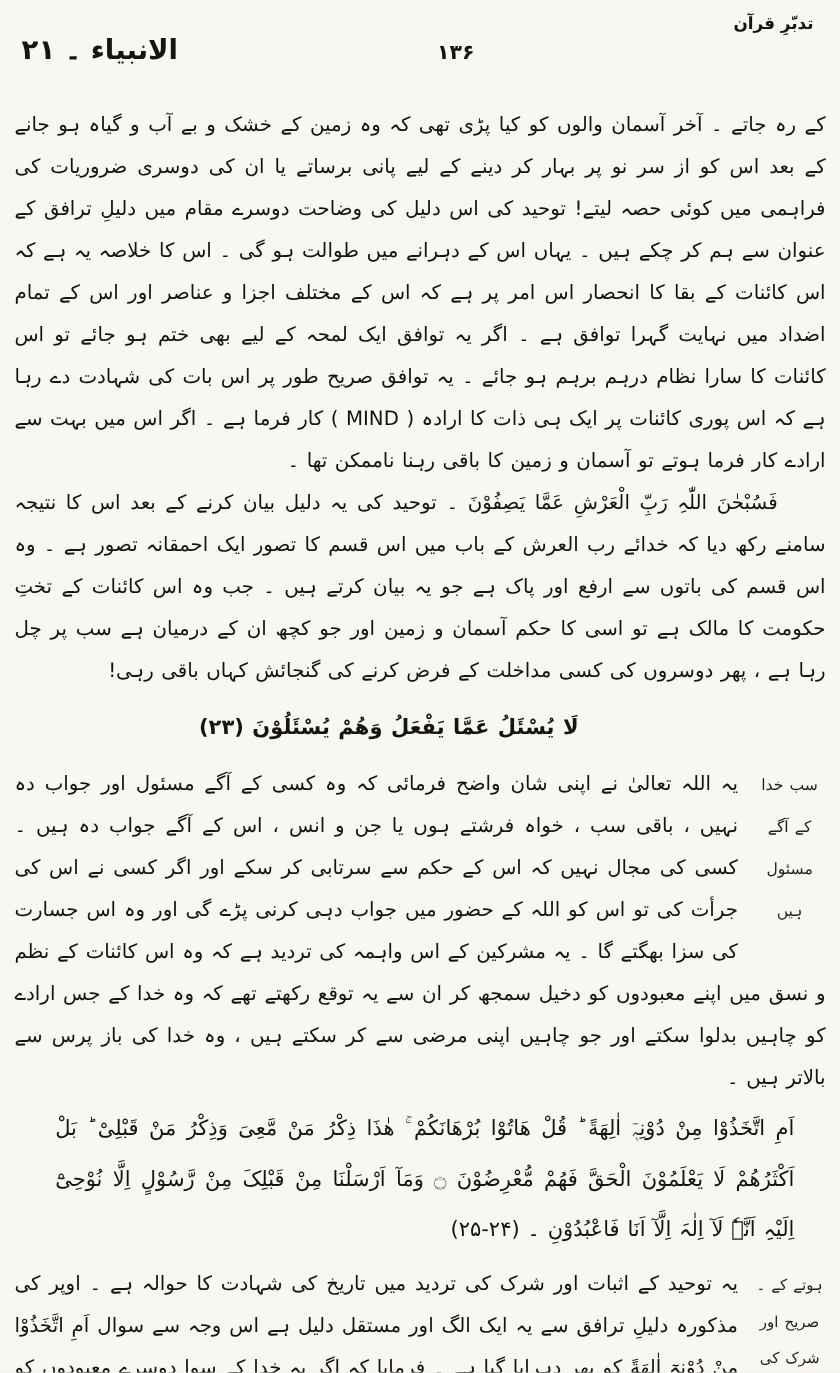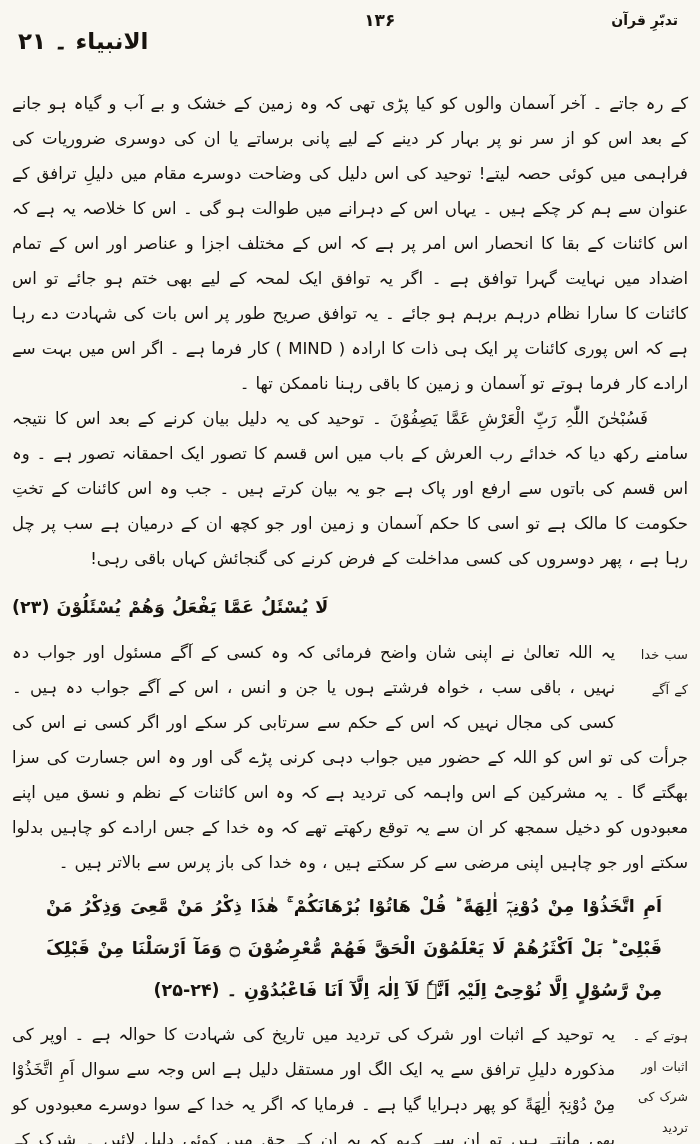--- a/index.html
+++ b/index.html
@@ -25,63 +25,63 @@
     height:62px;
   }
   .book-title {
     font-size:14px;
     font-weight:bold;
     margin-top:2px;
   }
   .page-number {
     font-size:17px;
     font-weight:bold;
-    margin-top:0;
+    margin-top:24px;
     letter-spacing:3px;
   }
   .surah-ref {
     font-size:23px;
     font-weight:bold;
     margin-top:18px;
   }
   .content {
     padding:14px 4px 0 4px;
     font-size:16.5px;
     line-height:35px;
     text-align:justify;
     word-spacing:1px;
   }
   .content p { margin:0; }
   .para-indent { text-indent:40px; }
   .verse-inline { font-weight:normal; }
   .verse-line {
     font-weight:bold;
     font-size:17.5px;
-    text-align:left;
+    text-align:center;
     padding-right:52px;
     margin:13px 0 10px 0;
     line-height:36px;
   }
   .verse-block {
-    font-weight:bold;
+    font-weight:normal;
     font-size:17.5px;
     line-height:42px;
     padding:3px 26px 0 34px;
     margin:2px 0 6px 0;
     text-align:justify;
   }
   .margin-note {
     float:right;
     width:60px;
     margin-left:13px;
     font-size:13px;
     color:#241f18;
     text-align:right;
   }
-  .margin-note .mn-line { display:block; }
+  .margin-note .mn-line { display:block;text-align:center; }
   .mn-3 { margin-top:2px; }
   .mn-3 .mn-line { line-height:35px; }
   .mn-5 { margin-top:4px; font-size:12.5px; }
   .mn-5 .mn-line { line-height:30.5px; }
 </style>
 </head>
 <body>
 
 <div class="page">
 
@@ -95,24 +95,25 @@
 
     <p>کے رہ جاتے ۔ آخر آسمان والوں کو کیا پڑی تھی کہ وہ زمین کے خشک و بے آب و گیاہ ہو جانے کے بعد اس کو از سر نو پر بہار کر دینے کے لیے پانی برساتے یا ان کی دوسری ضروریات کی فراہمی میں کوئی حصہ لیتے! توحید کی اس دلیل کی وضاحت دوسرے مقام میں دلیلِ ترافق کے عنوان سے ہم کر چکے ہیں ۔ یہاں اس کے دہرانے میں طوالت ہو گی ۔ اس کا خلاصہ یہ ہے کہ اس کائنات کے بقا کا انحصار اس امر پر ہے کہ اس کے مختلف اجزا و عناصر اور اس کے تمام اضداد میں نہایت گہرا توافق ہے ۔ اگر یہ توافق ایک لمحہ کے لیے بھی ختم ہو جائے تو اس کائنات کا سارا نظام درہم برہم ہو جائے ۔ یہ توافق صریح طور پر اس بات کی شہادت دے رہا ہے کہ اس پوری کائنات پر ایک ہی ذات کا ارادہ ( MIND ) کار فرما ہے ۔ اگر اس میں بہت سے ارادے کار فرما ہوتے تو آسمان و زمین کا باقی رہنا ناممکن تھا ۔</p>
 
     <p class="para-indent"><span class="verse-inline">فَسُبْحٰنَ اللّٰہِ رَبِّ الْعَرْشِ عَمَّا یَصِفُوْنَ ۔</span> <span>توحید کی یہ دلیل بیان کرنے کے بعد اس کا نتیجہ سامنے رکھ دیا کہ خدائے رب العرش کے باب میں اس قسم کا تصور ایک احمقانہ تصور ہے ۔ وہ اس قسم کی باتوں سے ارفع اور پاک ہے جو یہ بیان کرتے ہیں ۔ جب وہ اس کائنات کے تختِ حکومت کا مالک ہے تو اسی کا حکم آسمان و زمین اور جو کچھ ان کے درمیان ہے سب پر چل رہا ہے ، پھر دوسروں کی کسی مداخلت کے فرض کرنے کی گنجائش کہاں باقی رہی!</span></p>
 
     <div class="verse-line">لَا یُسْئَلُ عَمَّا یَفْعَلُ وَھُمْ یُسْئَلُوْنَ (۲۳)</div>
 
     <p><span class="margin-note mn-3">
           <span class="mn-line">سب خدا</span>
           <span class="mn-line">کے آگے</span>
+          <span class="mn-line">مسئول ہیں</span>
         </span><span>یہ اللہ تعالیٰ نے اپنی شان واضح فرمائی کہ وہ کسی کے آگے مسئول اور جواب دہ نہیں ، باقی سب ، خواہ فرشتے ہوں یا جن و انس ، اس کے آگے جواب دہ ہیں ۔ کسی کی مجال نہیں کہ اس کے حکم سے سرتابی کر سکے اور اگر کسی نے اس کی جرأت کی تو اس کو اللہ کے حضور میں جواب دہی کرنی پڑے گی اور وہ اس جسارت کی سزا بھگتے گا ۔ یہ مشرکین کے اس واہمہ کی تردید ہے کہ وہ اس کائنات کے نظم و نسق میں اپنے معبودوں کو دخیل سمجھ کر ان سے یہ توقع رکھتے تھے کہ وہ خدا کے جس ارادے کو چاہیں بدلوا سکتے اور جو چاہیں اپنی مرضی سے کر سکتے ہیں ، وہ خدا کی باز پرس سے بالاتر ہیں ۔</span></p>
 
     <div class="verse-block">اَمِ اتَّخَذُوْا مِنْ دُوْنِہٖٓ اٰلِھَةً ؕ قُلْ ھَاتُوْا بُرْھَانَکُمْ ۚ ھٰذَا ذِکْرُ مَنْ مَّعِیَ وَذِکْرُ مَنْ قَبْلِیْ ؕ بَلْ اَکْثَرُھُمْ لَا یَعْلَمُوْنَ الْحَقَّ فَھُمْ مُّعْرِضُوْنَ ۝ وَمَآ اَرْسَلْنَا مِنْ قَبْلِکَ مِنْ رَّسُوْلٍ اِلَّا نُوْحِیْٓ اِلَیْہِ اَنَّہٗ لَآ اِلٰہَ اِلَّآ اَنَا فَاعْبُدُوْنِ ۔ (۲۴-۲۵)</div>
 
     <p><span class="margin-note mn-5">
           <span class="mn-line">ہوتے کے ۔</span>
-          <span class="mn-line">اثبات اور</span>
+          <span class="mn-line">صریح اور</span>
           <span class="mn-line">شرک کی تردید</span>
         </span><span>یہ توحید کے اثبات اور شرک کی تردید میں تاریخ کی شہادت کا حوالہ ہے ۔ اوپر کی مذکورہ دلیلِ ترافق سے یہ ایک الگ اور مستقل دلیل ہے اس وجہ سے سوال</span> <span class="verse-inline">اَمِ اتَّخَذُوْا مِنْ دُوْنِہٖٓ اٰلِھَةً</span> <span>کو پھر دہرایا گیا ہے ۔ فرمایا کہ اگر یہ خدا کے سوا دوسرے معبودوں کو بھی مانتے ہیں تو ان سے کہو کہ یہ ان کے حق میں کوئی دلیل لائیں ۔ شرک کے حامیوں سے دلیل کا یہ مطالبہ اس بنیاد پر ہے کہ جہاں تک خدا کا تعلق ہے وہ تو ما بہ النزاع اور اختلافی چیز</span></p>
 
   </div>
 </div>
 
 </body></html>

